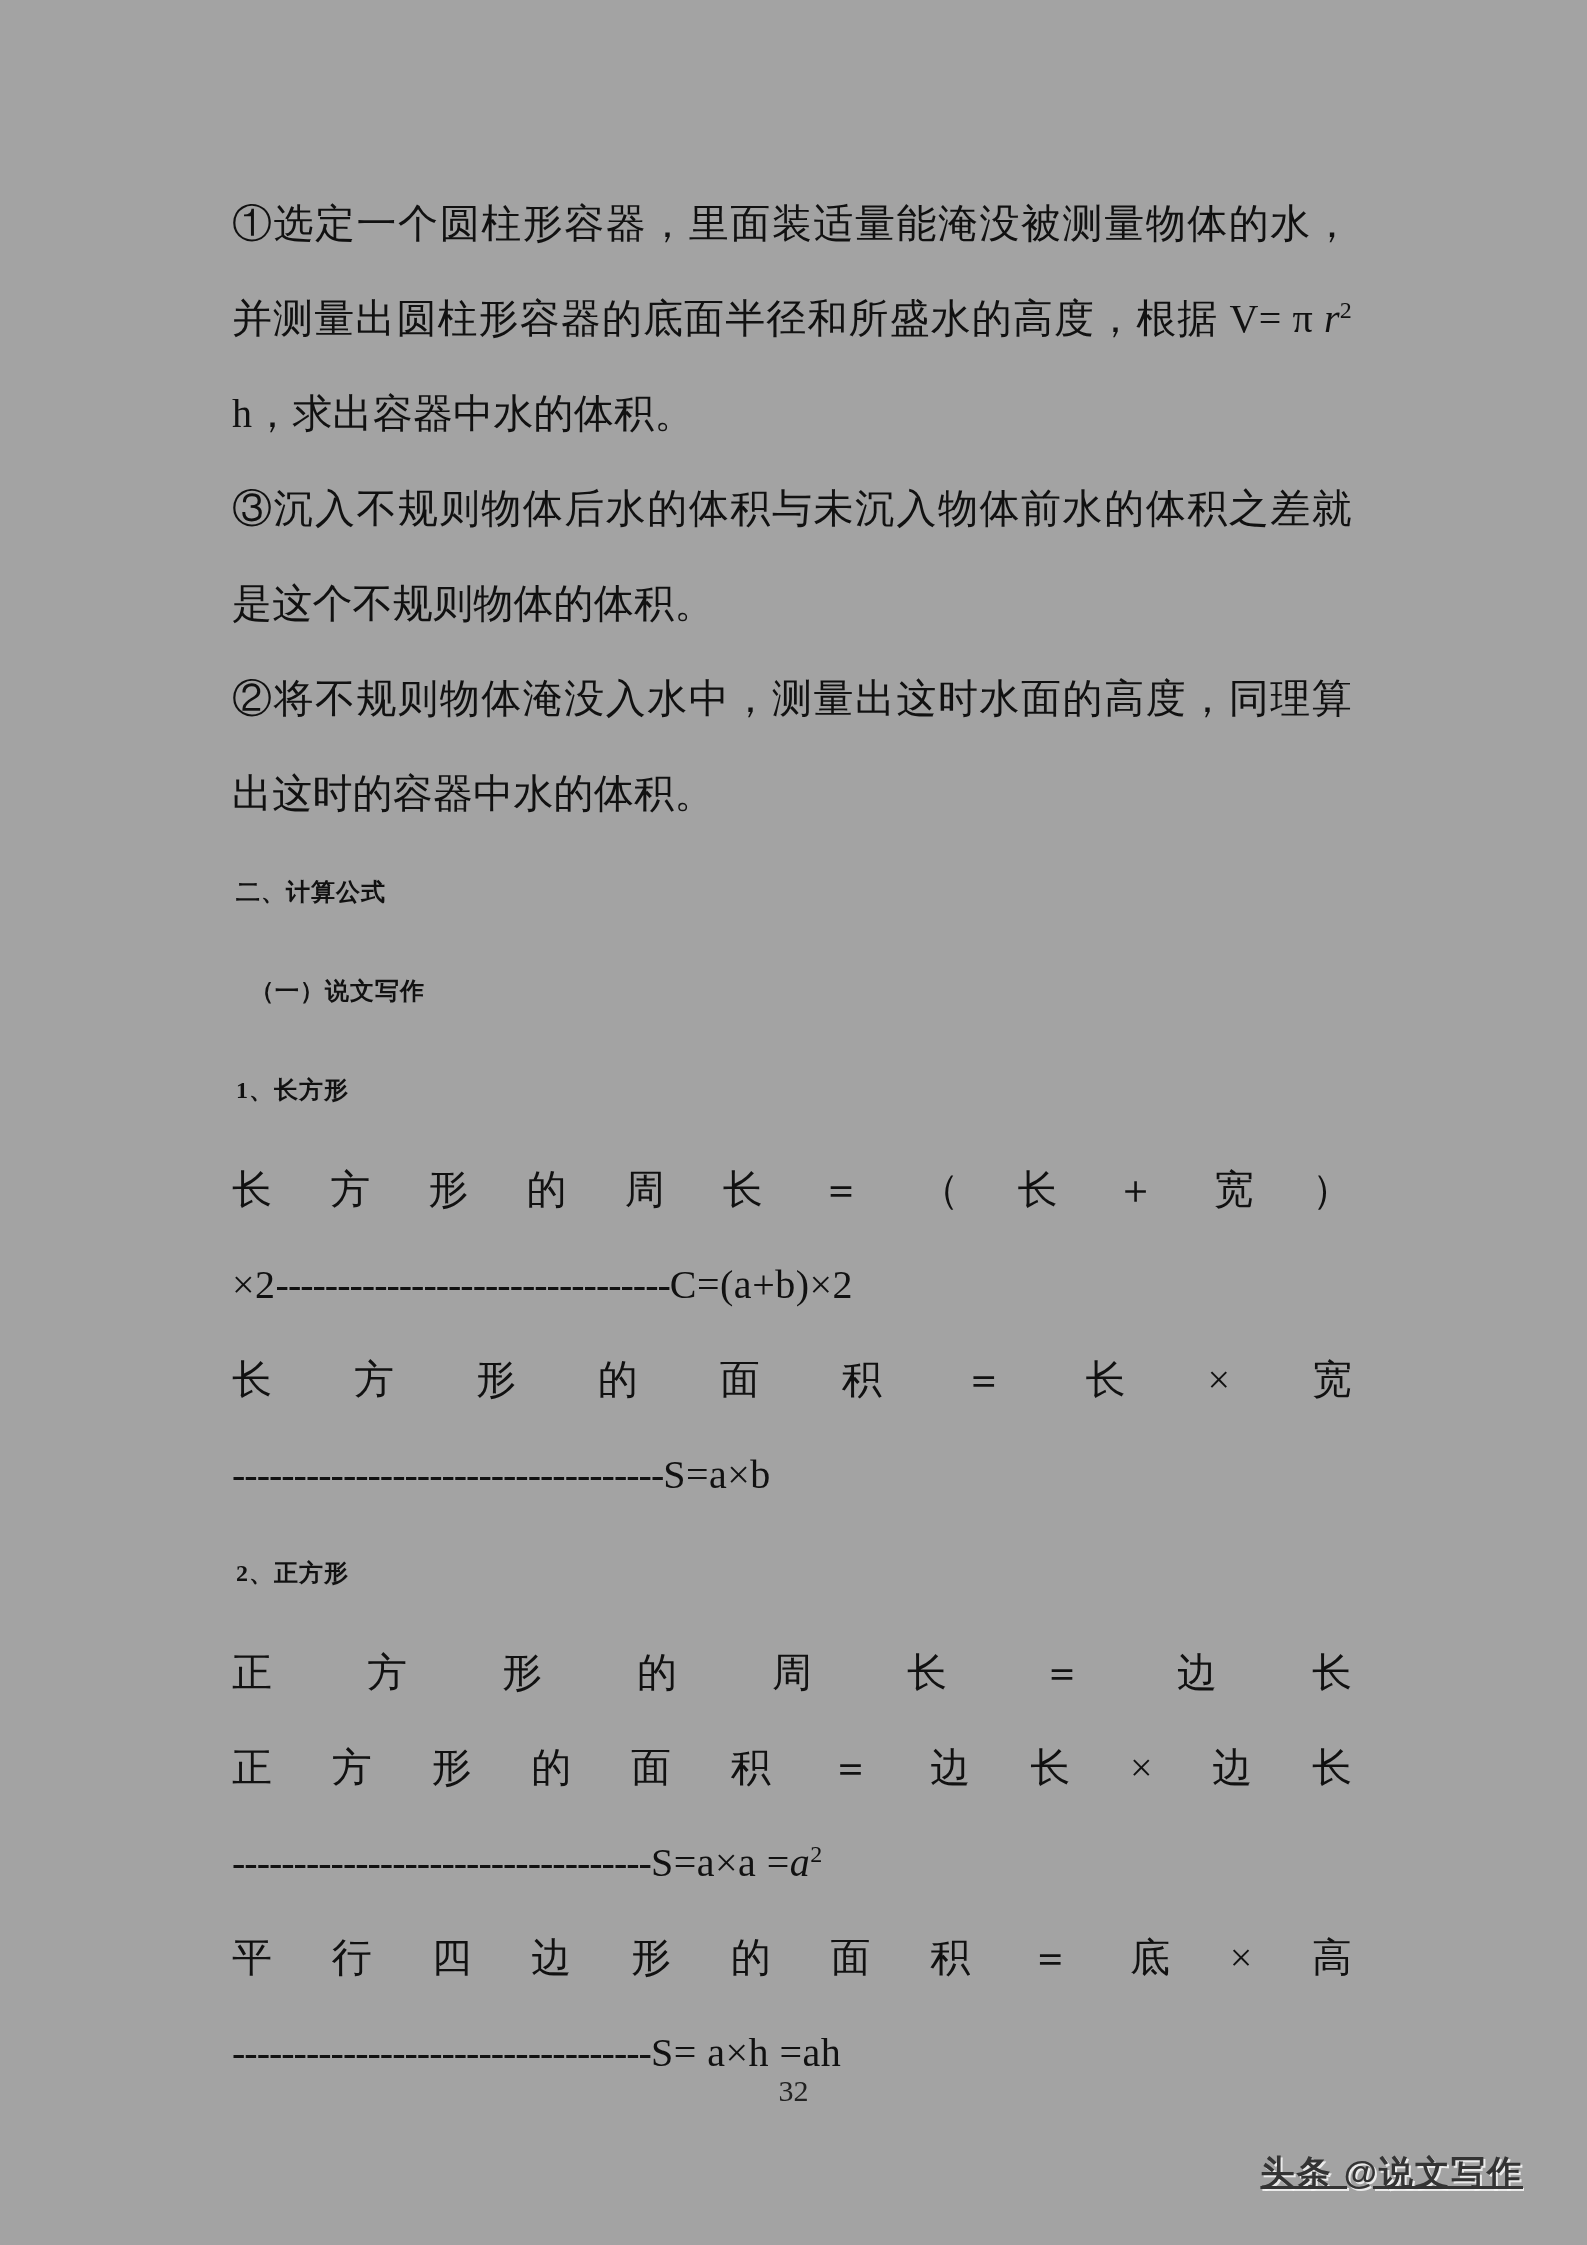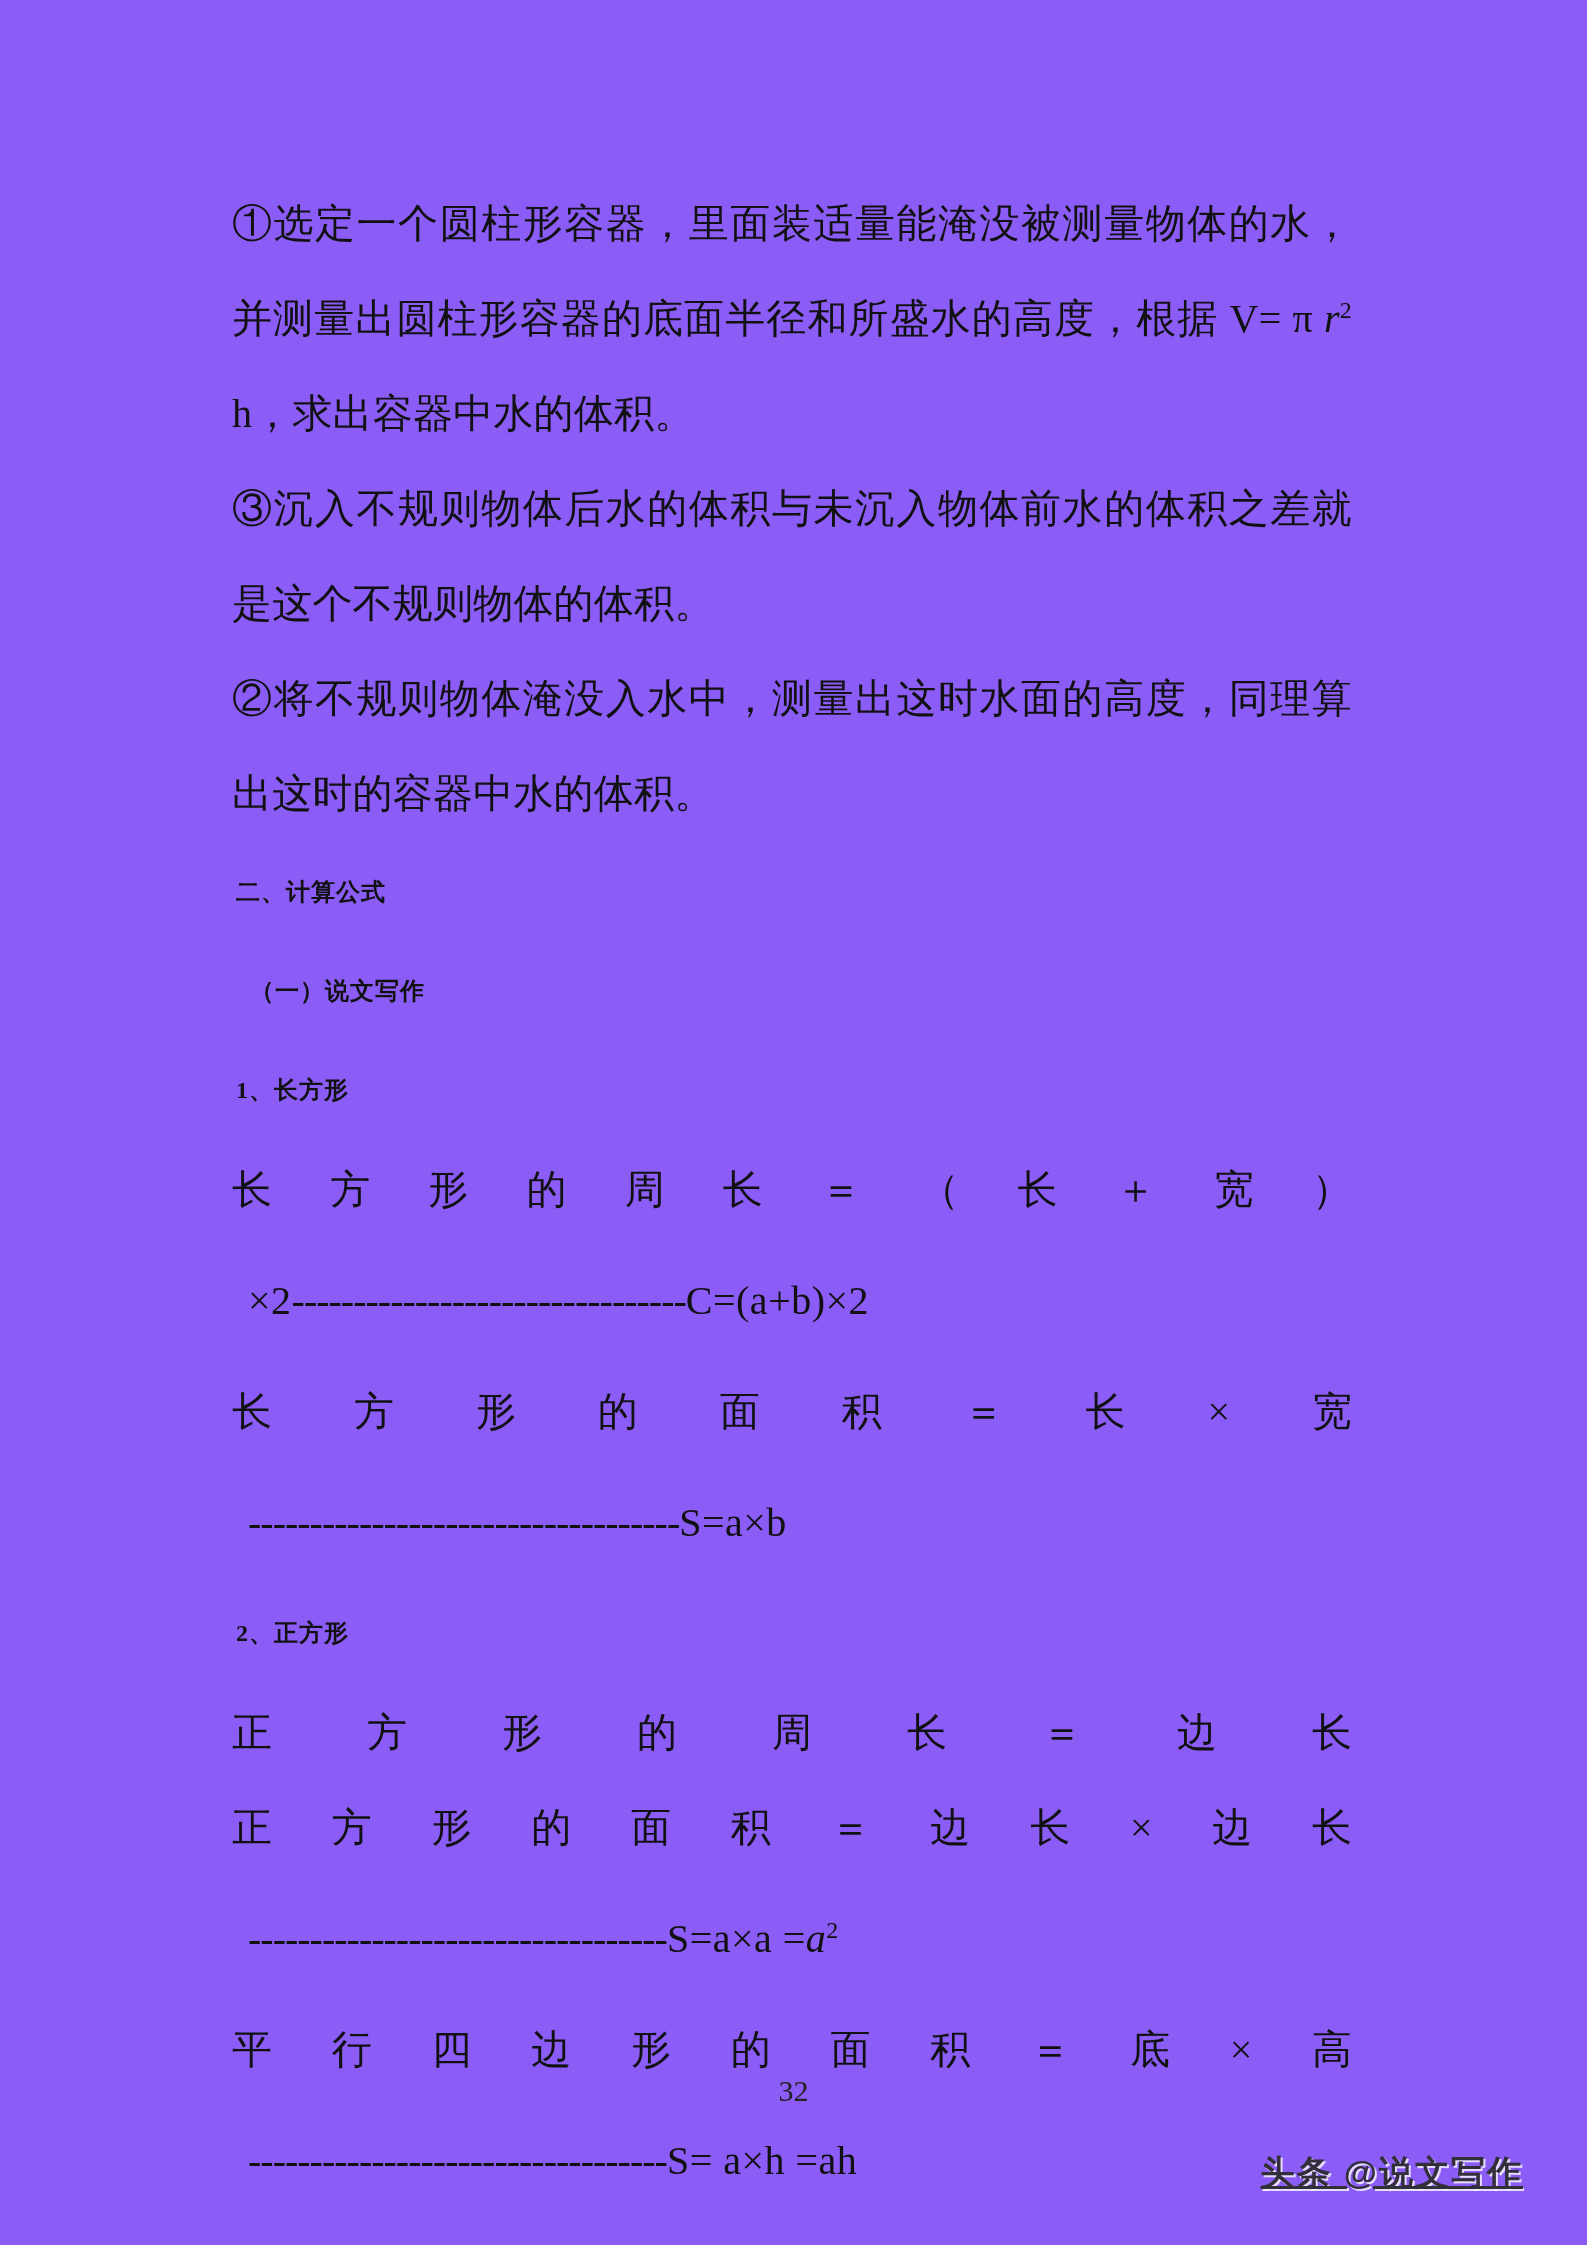--- a/index.html
+++ b/index.html
@@ -13,21 +13,21 @@
     height: 2245px;
     position: relative;
     overflow: hidden;
     font-family: "Liberation Serif", "DejaVu Serif", serif;
     color: #111111;
   }
 
   #page {
     position: absolute;
     inset: 0;
-    background: #8b5cf6;
+    background: #a3a3a3;
   }
 
   
   #content {
     position: absolute;
     left: 232px;
     top: 176px;
     width: 1120px;
   }
 
@@ -57,21 +57,21 @@
     margin: 0;
     display: flex;
     justify-content: space-between;
     white-space: nowrap;
   }
   .formula-spread > span { display: inline-block; }
 
   .formula-tail {
     font-size: 40px;
     line-height: 95px;
-    margin: 16px;
+    margin: 0;
     white-space: nowrap;
     letter-spacing: 0.5px;
   }
 
   .dash-fill {
     letter-spacing: -1px;
   }
 
   .latin {
     font-family: "Liberation Serif", "DejaVu Serif", serif;

